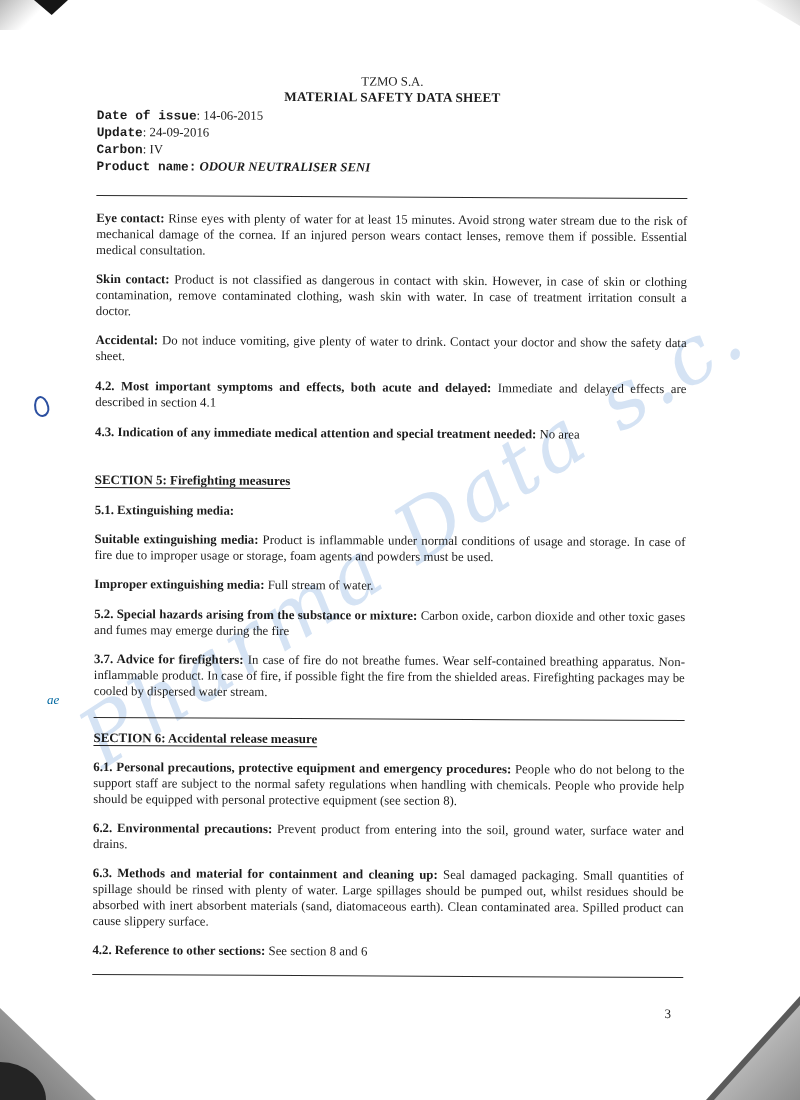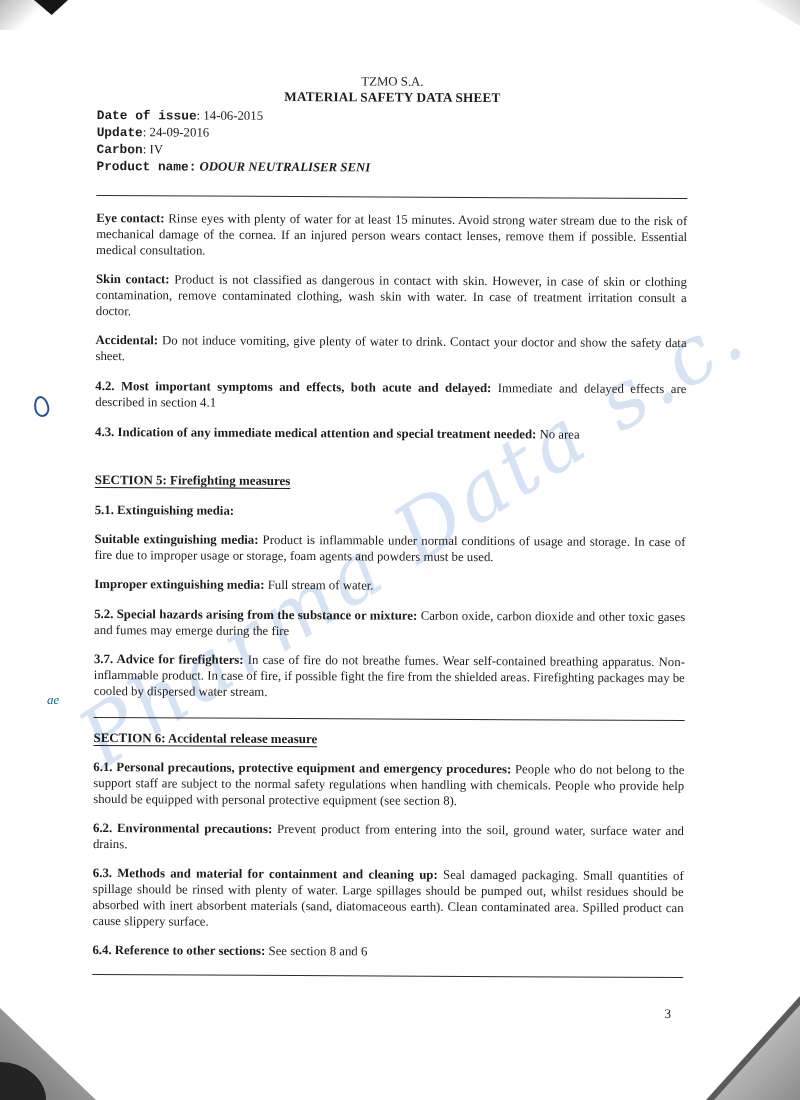--- a/index.html
+++ b/index.html
@@ -112,19 +112,19 @@
   <p class="para gap-lg"><b>5.2. Special hazards arising from the substance or mixture:</b><span> Carbon oxide, carbon dioxide and other toxic gases and fumes may emerge during the fire</span></p>
   <p class="para"><b>3.7. Advice for firefighters:</b><span> In case of fire do not breathe fumes. Wear self-contained breathing apparatus. Non-inflammable product. In case of fire, if possible fight the fire from the shielded areas. Firefighting packages may be cooled by dispersed water stream.</span></p>
 
   <hr class="rule r2">
 
   <h2 class="sec s6"><span>SECTION 6: Accidental release measure</span></h2>
 
   <p class="para"><b>6.1. Personal precautions, protective equipment and emergency procedures:</b><span> People who do not belong to the support staff are subject to the normal safety regulations when handling with chemicals. People who provide help should be equipped with personal protective equipment (see section 8).</span></p>
   <p class="para"><b>6.2. Environmental precautions:</b><span> Prevent product from entering into the soil, ground water, surface water and drains.</span></p>
   <p class="para"><b>6.3. Methods and material for containment and cleaning up:</b><span> Seal damaged packaging. Small quantities of spillage should be rinsed with plenty of water. Large spillages should be pumped out, whilst residues should be absorbed with inert absorbent materials (sand, diatomaceous earth). Clean contaminated area. Spilled product can cause slippery surface.</span></p>
-  <p class="para"><b>6.4. Reference to other sections:</b><span> See section 8 and 6</span></p>
+  <p class="para"><b>4.2. Reference to other sections:</b><span> See section 8 and 6</span></p>
 
   <hr class="rule r3">
 
   <div class="pageno">3</div>
 
 </div>
 
 </body></html>

